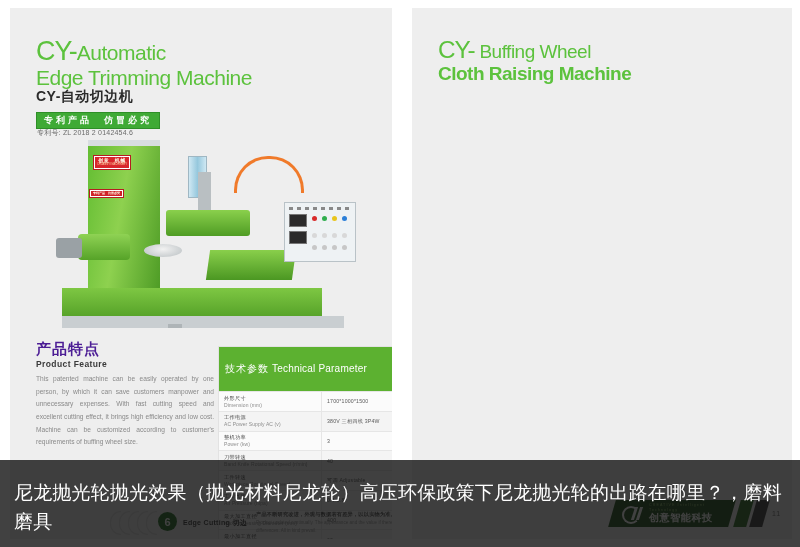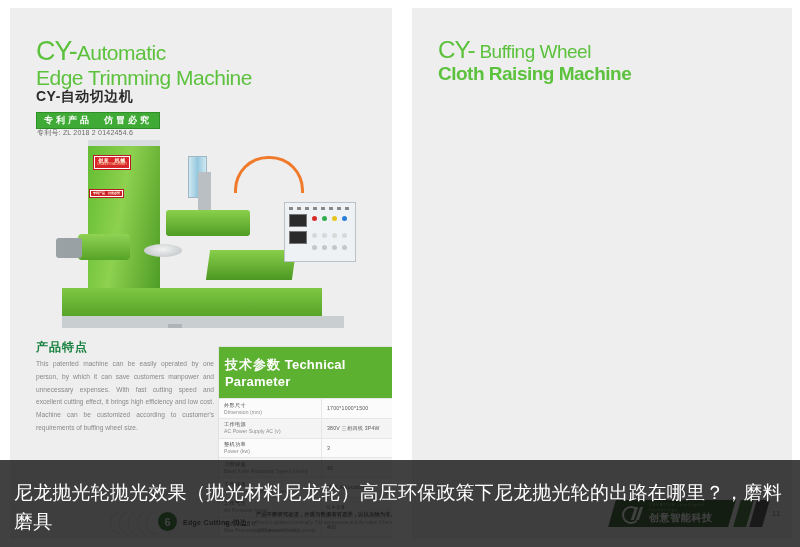--- a/index.html
+++ b/index.html
@@ -43,32 +43,32 @@
     padding:2px 7px;letter-spacing:3px;line-height:1.25;
     border:1px solid #2e8f27;
   }
   #patent-no{
     position:absolute;left:27px;top:120px;
     font-size:7px;color:#6b6b6b;letter-spacing:.2px;
   }
 
   
   .feat{position:absolute;width:178px;}
-  .feat-cn-h{color:#15803d;font-size:12px;font-weight:700;letter-spacing:1px;line-height:1.2;}
+  .feat-cn-h{color:#4c1d95;font-size:15px;font-weight:700;letter-spacing:1px;line-height:1.2;}
   .feat-en-h{color:#3a3a3a;font-size:8.5px;font-weight:700;letter-spacing:.4px;margin-top:1px;}
   .feat-body-cn{color:#4a4a4a;font-size:7.4px;line-height:1.85;margin-top:5px;text-align:justify;}
   .feat-body-en{color:#8a8a8a;font-size:6.6px;line-height:1.92;margin-top:4px;text-align:justify;}
   #l-feat{left:26px;top:332px;}
 
   
   .spec{position:absolute;width:176px;background:#f7f7f7;border:1px solid #e2e2e2;}
   #l-spec{left:208px;top:338px;}
   .spec-head{
-    background:#5cb130;color:#fff;font-size:13px;font-weight:700;
-    padding:9px 6px;letter-spacing:.2px;
+    background:#5cb130;color:#fff;font-size:10px;font-weight:400;
+    padding:15px 6px;letter-spacing:.2px;
   }
   .spec-head .cn{letter-spacing:1px;}
   .spec-row{display:flex;border-top:1px solid #e6e6e6;background:#fbfbfb;}
   .spec-row:nth-child(even){background:#f4f4f4;}
   .spec-k{width:92px;padding:2.5px 5px;border-right:1px solid #e6e6e6;}
   .spec-k .cn{display:block;color:#4a4a4a;font-size:5.2px;letter-spacing:.3px;line-height:1.35;}
   .spec-k .en{display:block;color:#8d8d8d;font-size:5.0px;letter-spacing:.1px;line-height:1.35;}
   .spec-v{flex:1;padding:2.5px 5px;color:#5a5a5a;font-size:5.2px;display:flex;align-items:center;letter-spacing:.2px;}
 
   
@@ -204,20 +204,21 @@
           <span>创意　机械</span>
           <span class="sub">CHUANGYI MACHINERY</span>
         </div>
         <div class="mach-label" style="left:42px;top:52px;background:#cf2228;font-size:3px;letter-spacing:0;">
           <span>专利产品　仿冒必究</span>
         </div>
       </div>
 
       <div class="feat" id="l-feat">
         <div class="feat-cn-h">产品特点</div>
+        <div class="feat-en-h">Product Feature</div>
         <div class="feat-body-en">This patented machine can be easily operated by one person, by which it can save customers manpower and unnecessary expenses. With fast cutting speed and excellent cutting effect, it brings high efficiency and low cost. Machine can be customized according to customer's requirements of buffing wheel size.</div>
       </div>
 
       <div class="spec" id="l-spec">
         <div class="spec-head">
           <span class="cn">技术参数</span>
           <span>Technical Parameter</span>
         </div>
         <div id="l-spec-rows">
             <div class="spec-row">

